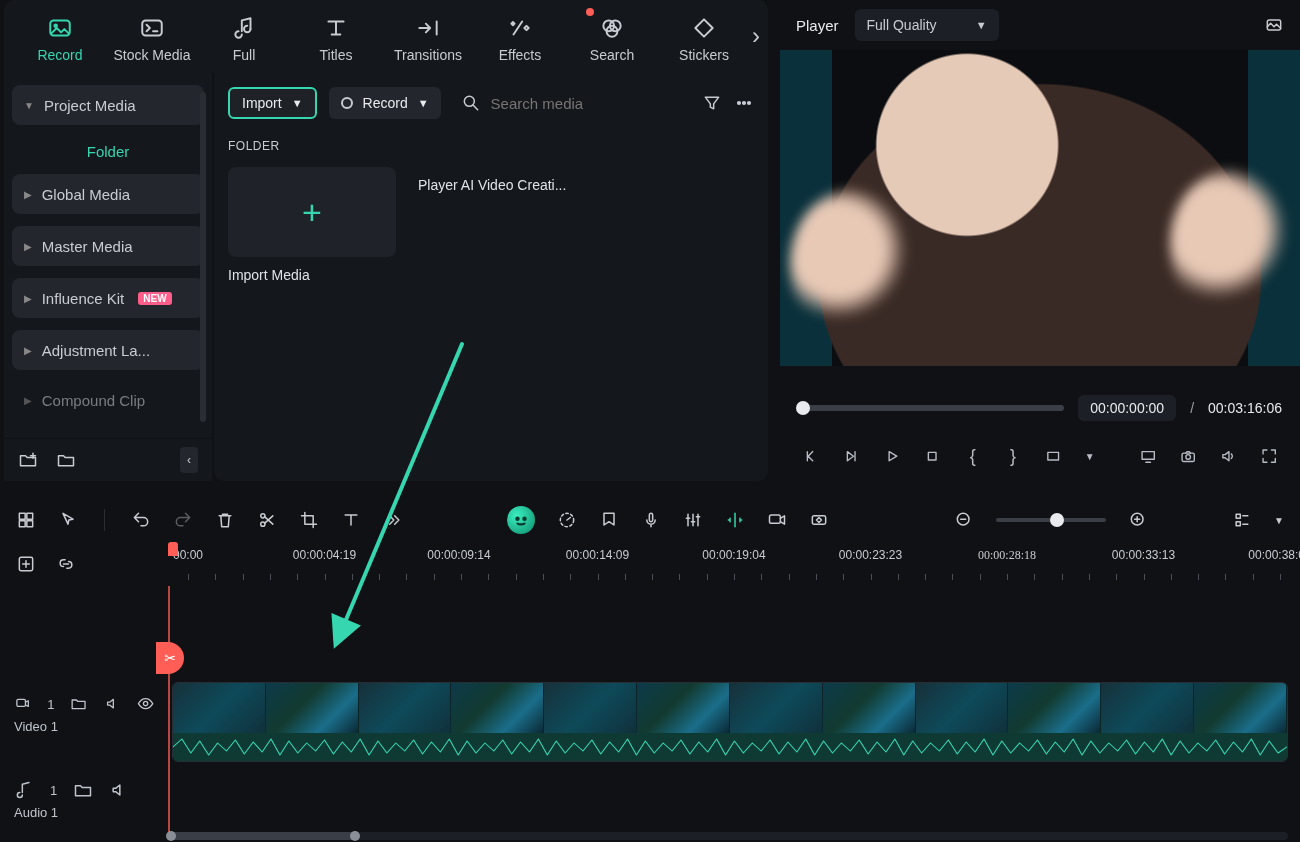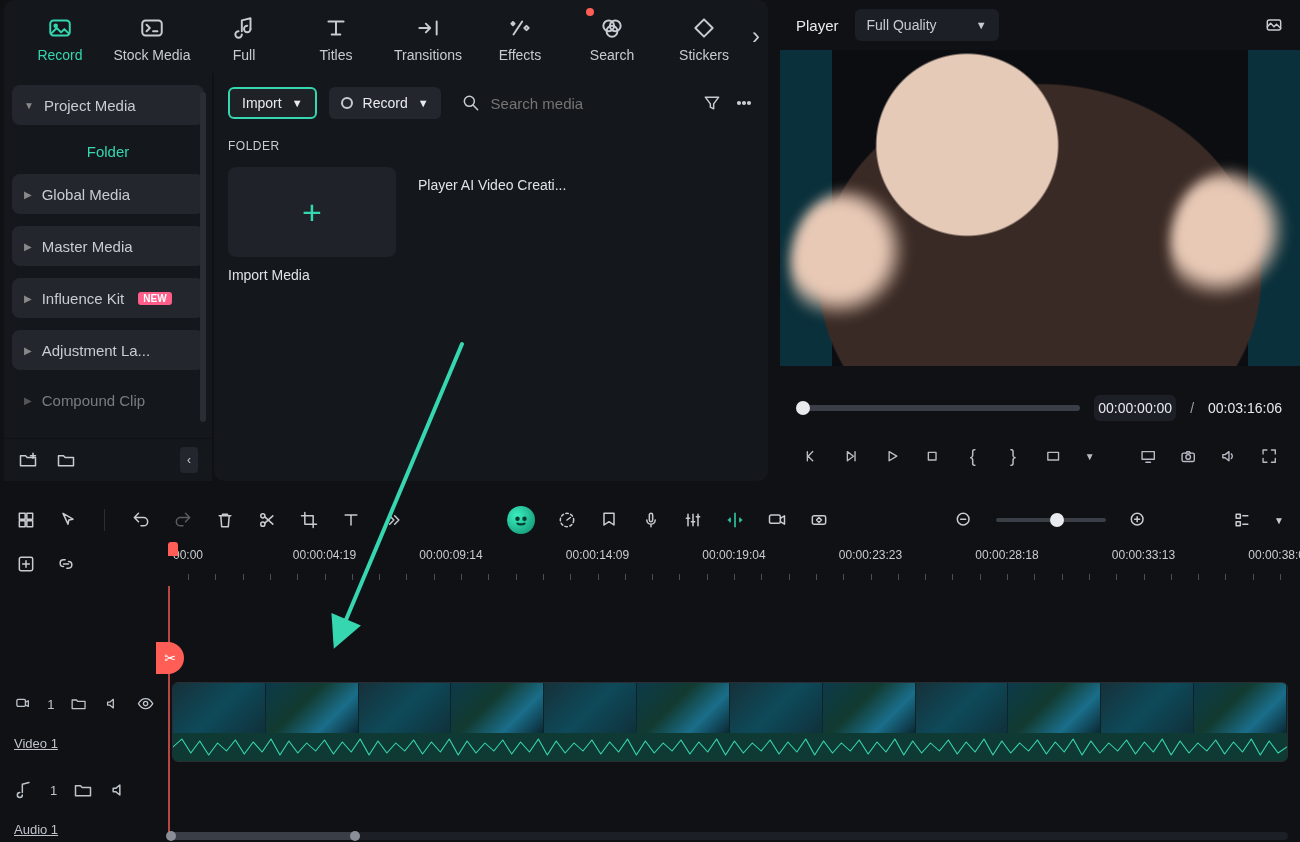--- a/index.html
+++ b/index.html
@@ -60,21 +60,21 @@
       radial-gradient(circle at 36% 30%, #e8c9b6 0 90px, transparent 92px),
       radial-gradient(ellipse at 50% 72%, #3b2a24 0 220px, transparent 222px),
       linear-gradient(90deg, #07313d 0 10%, #0b0d10 10% 90%, #07313d 90% 100%),
       #0a0c10;
       filter: saturate(.9);
   }
   .hand { position:absolute; width:120px; height:150px; border-radius:50%; background: radial-gradient(circle at 40% 40%, #e8c9b6 0 40%, transparent 60%); filter: blur(6px); }
   .transport { position: absolute; left: 0; right: 0; top: 386px; height: 44px; display: flex; align-items: center; gap: 14px; padding: 0 18px; }
   .scrub { flex: 1; height: 6px; background: #3a3f47; border-radius: 3px; position: relative; }
   .scrub::before { content: ""; position: absolute; left: -2px; top: -4px; width: 14px; height: 14px; background: #e8eaee; border-radius: 50%; }
-  .time-box { background: #1c2026; padding: 5px 4px; border-radius: 6px; font-size: 14px; color: #e8eaee; }
+  .time-box { background: #1c2026; padding: 5px 12px; border-radius: 6px; font-size: 14px; color: #e8eaee; }
   .time-sep { font-size: 14px; color: #9aa0a8; }
   .time-total { font-size: 14px; color: #e8eaee; }
   .player-controls { position: absolute; left: 0; right: 0; top: 434px; height: 44px; display: flex; align-items: center; gap: 22px; padding: 0 22px; color: #b7bcc4; }
   .pc-sp { flex: 1; }
   .ic { width: 20px; height: 20px; display: inline-flex; align-items: center; justify-content: center; cursor: pointer; }
 
   
   .tl-toolbar { position: absolute; left: 0; top: 498px; width: 1300px; height: 44px; background: #0f1114; display: flex; align-items: center; gap: 22px; padding: 0 16px; }
   .tl-sep { width: 1px; height: 22px; background: #2a2e34; margin: 0 4px; }
   .ai-chip { width: 28px; height: 28px; border-radius: 50%; background: radial-gradient(circle at 35% 35%, #3bf0c1, #0c8a6a); display:flex; align-items:center; justify-content:center; }
@@ -90,21 +90,21 @@
   .ruler-tick { position: absolute; bottom: 6px; width: 1px; height: 6px; background: #4a4f57; }
   .playhead-top { position: absolute; left: 168px; top: 542px; width: 10px; height: 14px; background: #ff5e57; border-radius: 3px 3px 0 0; }
 
   
   .tl-body { position: absolute; left: 0; top: 586px; width: 1300px; height: 256px; background: #0f1114; }
   .cut-badge { position: absolute; left: 156px; top: 56px; width: 28px; height: 32px; background: #ff5e57; border-radius: 0 16px 16px 0; display:flex; align-items:center; justify-content:center; color:#fff; font-size:14px; }
   .playhead-line { position: absolute; left: 168px; top: 0; width: 2px; height: 246px; background: #ff5e57; opacity: .7; }
 
   .track-head { position: absolute; left: 0; width: 168px; padding: 8px 14px; color: #bfc4cc; font-size: 13px; }
   .track-head .row { display:flex; align-items:center; gap:16px; }
-  .track-head .name { margin-top: 22px; text-decoration: underline; }
+  .track-head .name { margin-top: 5px; }
 
   .video-clip { position: absolute; left: 172px; top: 96px; right: 12px; height: 80px; border-radius: 6px; overflow: hidden; border: 1px solid #2a2e34; background: #12222a; }
   .clip-strip { position:absolute; left:0; top:0; right:0; height:52px; display:flex; }
   .clip-strip .fr { flex:1; background: linear-gradient(135deg, #0c3a4a, #123a30 40%, #1a6e8a 70%, #0a2530); border-right:1px solid rgba(0,0,0,.35); }
   .clip-strip .fr:nth-child(odd){ background: linear-gradient(135deg, #16313a, #0e4a5a 50%, #10303a); }
   .clip-audio { position:absolute; left:0; right:0; bottom:0; height:28px; background:#0f3a34; }
   .clip-audio svg { width:100%; height:100%; display:block; }
   .clip-title { position:absolute; left:10px; top:6px; right:10px; color:#f0f4f8; font-size:13px; text-shadow:0 1px 2px rgba(0,0,0,.8); display:flex; align-items:center; gap:8px; }
   .clip-title .pic { width:16px;height:16px;border:1.5px solid #f0f4f8; border-radius:3px; display:inline-flex; align-items:center; justify-content:center; }
 
@@ -502,21 +502,21 @@
       <div class="ruler-tick" style="left: 47.3px;"></div>
       <div class="ruler-tick" style="left: 74.6px;"></div>
       <div class="ruler-tick" style="left: 101.9px;"></div>
       <div class="ruler-tick" style="left: 129.2px;"></div>
       <div class="ruler-mark" style="left: 156.5px;">00:00:04:19</div>
       <div class="ruler-tick" style="left: 156.5px;"></div>
       <div class="ruler-tick" style="left: 183.8px;"></div>
       <div class="ruler-tick" style="left: 211.1px;"></div>
       <div class="ruler-tick" style="left: 238.4px;"></div>
       <div class="ruler-tick" style="left: 265.7px;"></div>
-      <div class="ruler-mark" style="left: 283px;">00:00:09:14</div>
+      <div class="ruler-mark" style="left: 291px;">00:00:09:14</div>
       <div class="ruler-tick" style="left: 293px;"></div>
       <div class="ruler-tick" style="left: 320.3px;"></div>
       <div class="ruler-tick" style="left: 347.6px;"></div>
       <div class="ruler-tick" style="left: 374.9px;"></div>
       <div class="ruler-tick" style="left: 402.2px;"></div>
       <div class="ruler-mark" style="left: 429.5px;">00:00:14:09</div>
       <div class="ruler-tick" style="left: 429.5px;"></div>
       <div class="ruler-tick" style="left: 456.8px;"></div>
       <div class="ruler-tick" style="left: 484.1px;"></div>
       <div class="ruler-tick" style="left: 511.4px;"></div>
@@ -526,21 +526,21 @@
       <div class="ruler-tick" style="left: 593.3px;"></div>
       <div class="ruler-tick" style="left: 620.6px;"></div>
       <div class="ruler-tick" style="left: 647.9px;"></div>
       <div class="ruler-tick" style="left: 675.2px;"></div>
       <div class="ruler-mark" style="left: 702.5px;">00:00:23:23</div>
       <div class="ruler-tick" style="left: 702.5px;"></div>
       <div class="ruler-tick" style="left: 729.8px;"></div>
       <div class="ruler-tick" style="left: 757.1px;"></div>
       <div class="ruler-tick" style="left: 784.4px;"></div>
       <div class="ruler-tick" style="left: 811.7px;"></div>
-      <div class="ruler-mark" style="left: 839px;">00:00:28:18</div>
+      <div class="ruler-mark" style="left: 839px; font-family: Liberation Serif, serif;">00:00:28:18</div>
       <div class="ruler-tick" style="left: 839px;"></div>
       <div class="ruler-tick" style="left: 866.3px;"></div>
       <div class="ruler-tick" style="left: 893.6px;"></div>
       <div class="ruler-tick" style="left: 920.9px;"></div>
       <div class="ruler-tick" style="left: 948.2px;"></div>
       <div class="ruler-mark" style="left: 975.5px;">00:00:33:13</div>
       <div class="ruler-tick" style="left: 975.5px;"></div>
       <div class="ruler-tick" style="left: 1002.8px;"></div>
       <div class="ruler-tick" style="left: 1030.1px;"></div>
       <div class="ruler-tick" style="left: 1057.4px;"></div>

